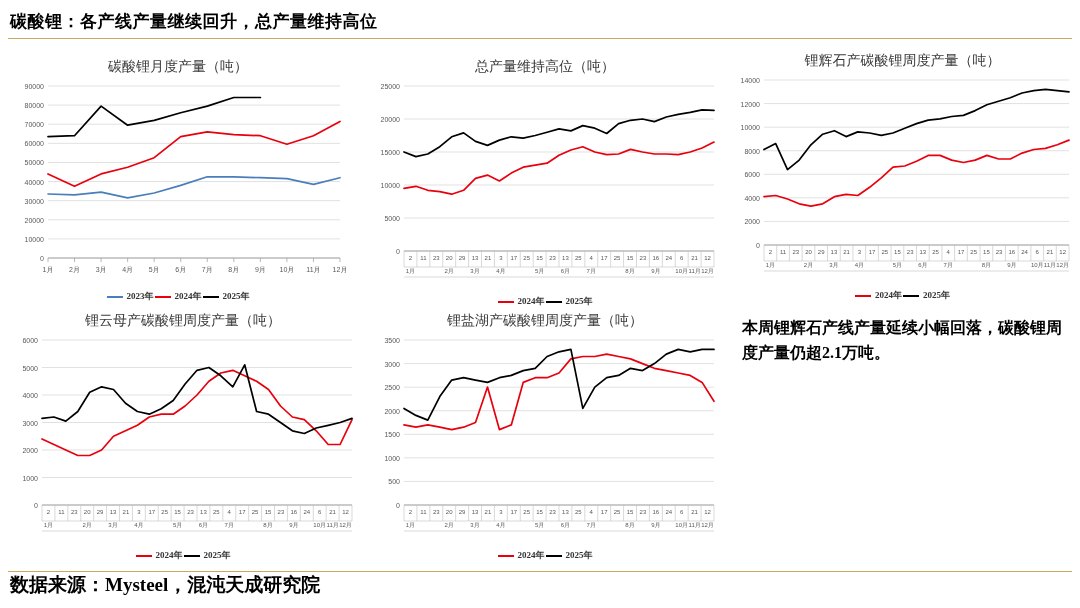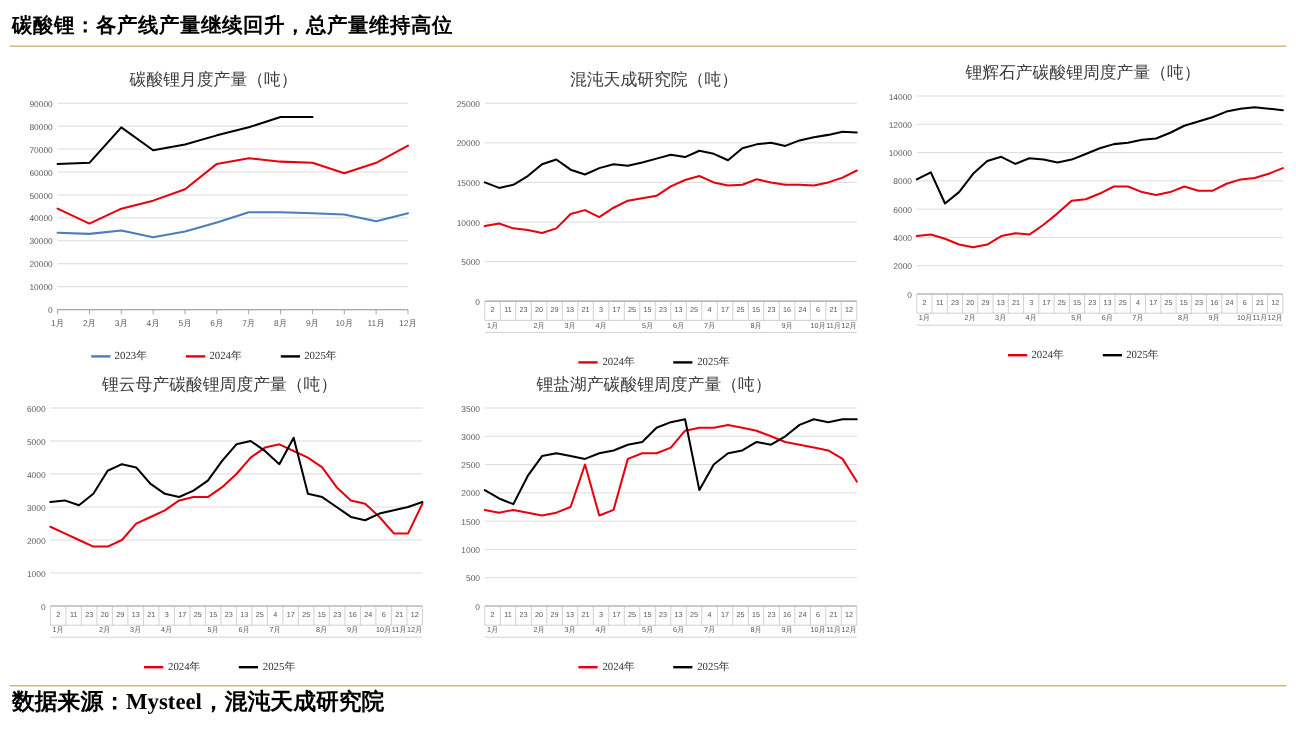--- a/index.html
+++ b/index.html
@@ -95,25 +95,26 @@
   }
   .plot-wrap {
     position: relative;
   }
   .plot-svg {
     display: block;
   }
   .legend {
     display: flex;
     justify-content: center;
-    gap: 32px;
+    gap: 1px;
     margin-top: 2px;
     font-size: 9px;
     color: #333;
     font-family: "Liberation Serif", serif;
+    font-weight: bold;
   }
   .legend-item {
     display: flex;
     align-items: center;
     gap: 4px;
   }
   .legend-swatch {
     width: 16px;
     height: 2px;
     display: inline-block;
@@ -203,21 +204,21 @@
         <span>2024年</span>
       </span>
       <span class="legend-item">
         <span class="legend-swatch" style="background:#000000"></span>
         <span>2025年</span>
       </span>
     </div>
   </div>
 
   <div class="panel" style="left:370px; top:58px; width:350px;">
-    <div class="chart-title">混沌天成研究院（吨）</div>
+    <div class="chart-title">总产量维持高位（吨）</div>
     <div class="plot-wrap">
       <svg class="plot-svg" id="svg-1" width="350" height="215" viewBox="0 0 350 215">
           <line x1="34" y1="173" x2="344" y2="173" stroke="#d9d9d9" stroke-width="0.8"></line>
           <text x="30" y="176" text-anchor="end" font-size="7" fill="#595959" font-family="&quot;Liberation Sans&quot;, sans-serif">0</text>
           <line x1="34" y1="140" x2="344" y2="140" stroke="#d9d9d9" stroke-width="0.8"></line>
           <text x="30" y="143" text-anchor="end" font-size="7" fill="#595959" font-family="&quot;Liberation Sans&quot;, sans-serif">5000</text>
           <line x1="34" y1="107" x2="344" y2="107" stroke="#d9d9d9" stroke-width="0.8"></line>
           <text x="30" y="110" text-anchor="end" font-size="7" fill="#595959" font-family="&quot;Liberation Sans&quot;, sans-serif">10000</text>
           <line x1="34" y1="74" x2="344" y2="74" stroke="#d9d9d9" stroke-width="0.8"></line>
           <text x="30" y="77" text-anchor="end" font-size="7" fill="#595959" font-family="&quot;Liberation Sans&quot;, sans-serif">15000</text>
@@ -596,17 +597,18 @@
         <span class="legend-swatch" style="background:#e8000d"></span>
         <span>2024年</span>
       </span>
       <span class="legend-item">
         <span class="legend-swatch" style="background:#000000"></span>
         <span>2025年</span>
       </span>
     </div>
   </div>
 
+  <div class="note">本周锂辉石产线产量延续小幅回落，碳酸锂周度产量仍超2.1万吨。</div>
 
   <div class="footer-rule"></div>
   <div class="footer-text">数据来源：Mysteel，混沌天成研究院</div>
 
 </div>
 
 </body></html>

